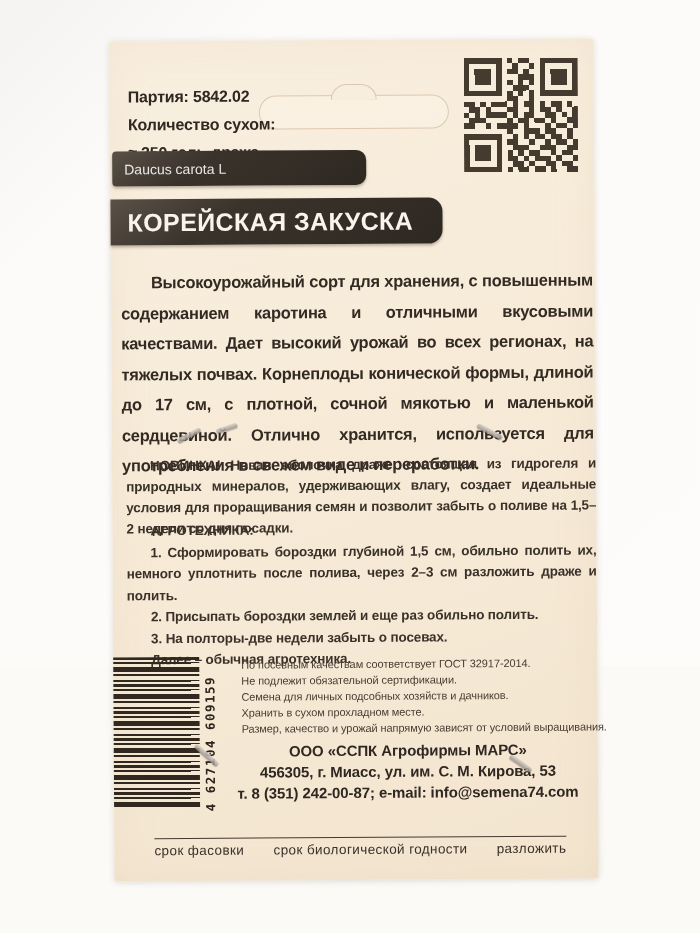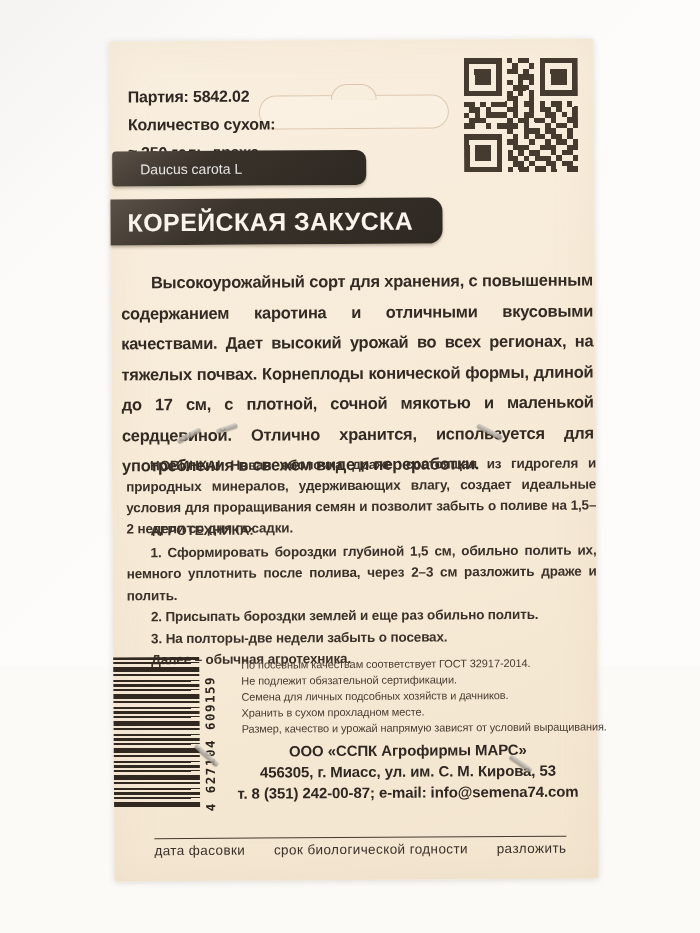--- a/index.html
+++ b/index.html
@@ -16,21 +16,21 @@
     border-bottom:none;border-radius:22px 22px 0 0;background:#f8eedd;}
   
   .batch{position:absolute;left:18px;top:42px;font-size:16px;font-weight:700;color:#2f2822;line-height:28px;letter-spacing:-0.2px;}
   
   .qr{position:absolute;left:354px;top:18px;width:114px;height:116px;fill:#362c21;shape-rendering:crispEdges;opacity:.92;}
   
   .bar{position:absolute;background:linear-gradient(145deg,#5a5148 0%,#3a332b 35%,#2e2822 100%);
     box-shadow:0 2px 3px rgba(80,60,40,.35);display:flex;align-items:center;color:#fff;}
   .species-bar{left:2px;top:110px;width:254px;height:35px;border-radius:4px 10px 10px 4px;padding-left:12px;box-sizing:border-box;}
   .species-name{font-size:23px;font-weight:700;letter-spacing:.5px;color:#f6f1e8;}
-  .species-latin{font-size:14px;margin-left:16px;color:rgba(255,255,255,.88);}
+  .species-latin{font-size:14px;color:rgba(255,255,255,.88);}
   .variety-bar{left:0;top:158px;width:332px;height:46px;border-radius:0 14px 14px 0;padding-left:17px;box-sizing:border-box;}
   .variety-title{font-size:25px;font-weight:700;letter-spacing:.4px;color:#f8f4ec;}
   
   .desc{position:absolute;left:10px;top:226px;width:472px;font-size:16.5px;line-height:30.5px;font-weight:700;
     color:#332b23;text-align:justify;text-indent:30px;letter-spacing:-0.25px;margin:0;}
   .novelty{position:absolute;left:14px;top:414px;width:470px;font-size:13.5px;line-height:21px;font-weight:700;
     color:#3a3129;text-align:justify;text-indent:24px;letter-spacing:-0.15px;margin:0;}
   .agro{position:absolute;left:14px;top:479px;width:470px;color:#3a3129;}
   .agro p{margin:0;font-size:13.5px;line-height:21.5px;font-weight:700;text-align:justify;text-indent:24px;letter-spacing:-0.15px;}
   
@@ -354,21 +354,21 @@
       <p>Размер, качество и урожай напрямую зависят от условий выращивания.</p>
     </div>
 
     <div class="company">
       <p>ООО «ССПК Агрофирмы МАРС»</p>
       <p>456305, г. Миасс, ул. им. С. М. Кирова, 53</p>
       <p>т. 8 (351) 242-00-87; e-mail: info@semena74.com</p>
     </div>
 
     <div class="footer">
-      <span>дата фасовки</span>
+      <span>срок фасовки</span>
       <span>срок биологической годности</span>
       <span>разложить</span>
     </div>
 
     <div class="staple st1"></div>
     <div class="staple st2"></div>
     <div class="staple st3"></div>
     <div class="staple st4"></div>
     <div class="staple st5"></div>
   </div>

